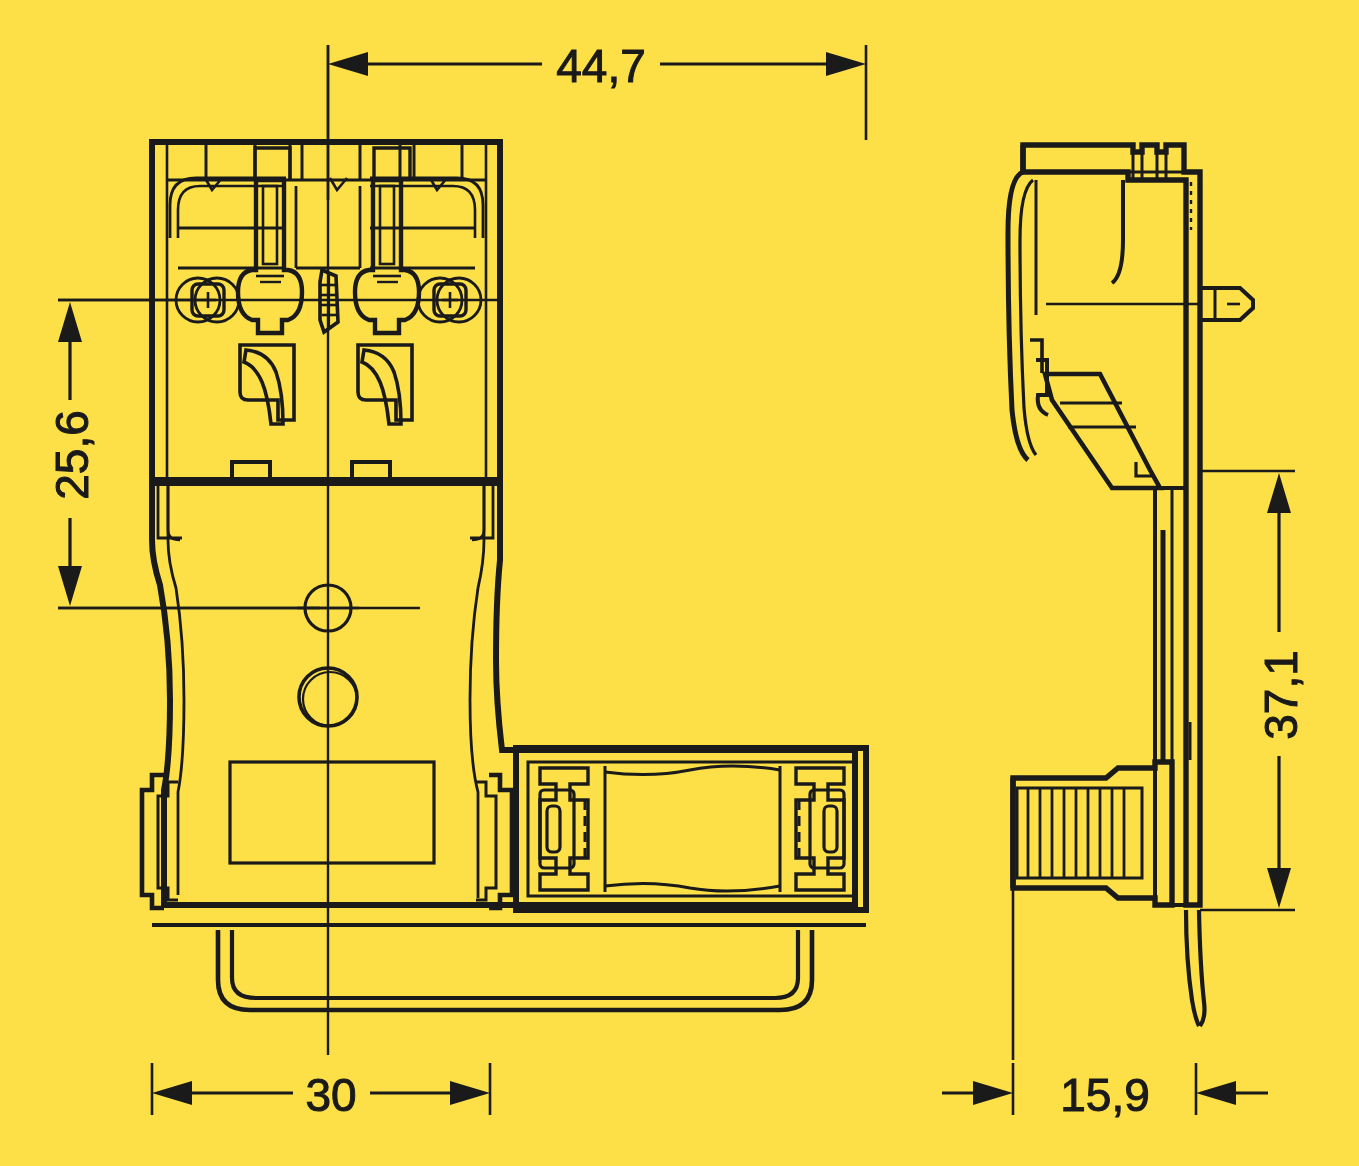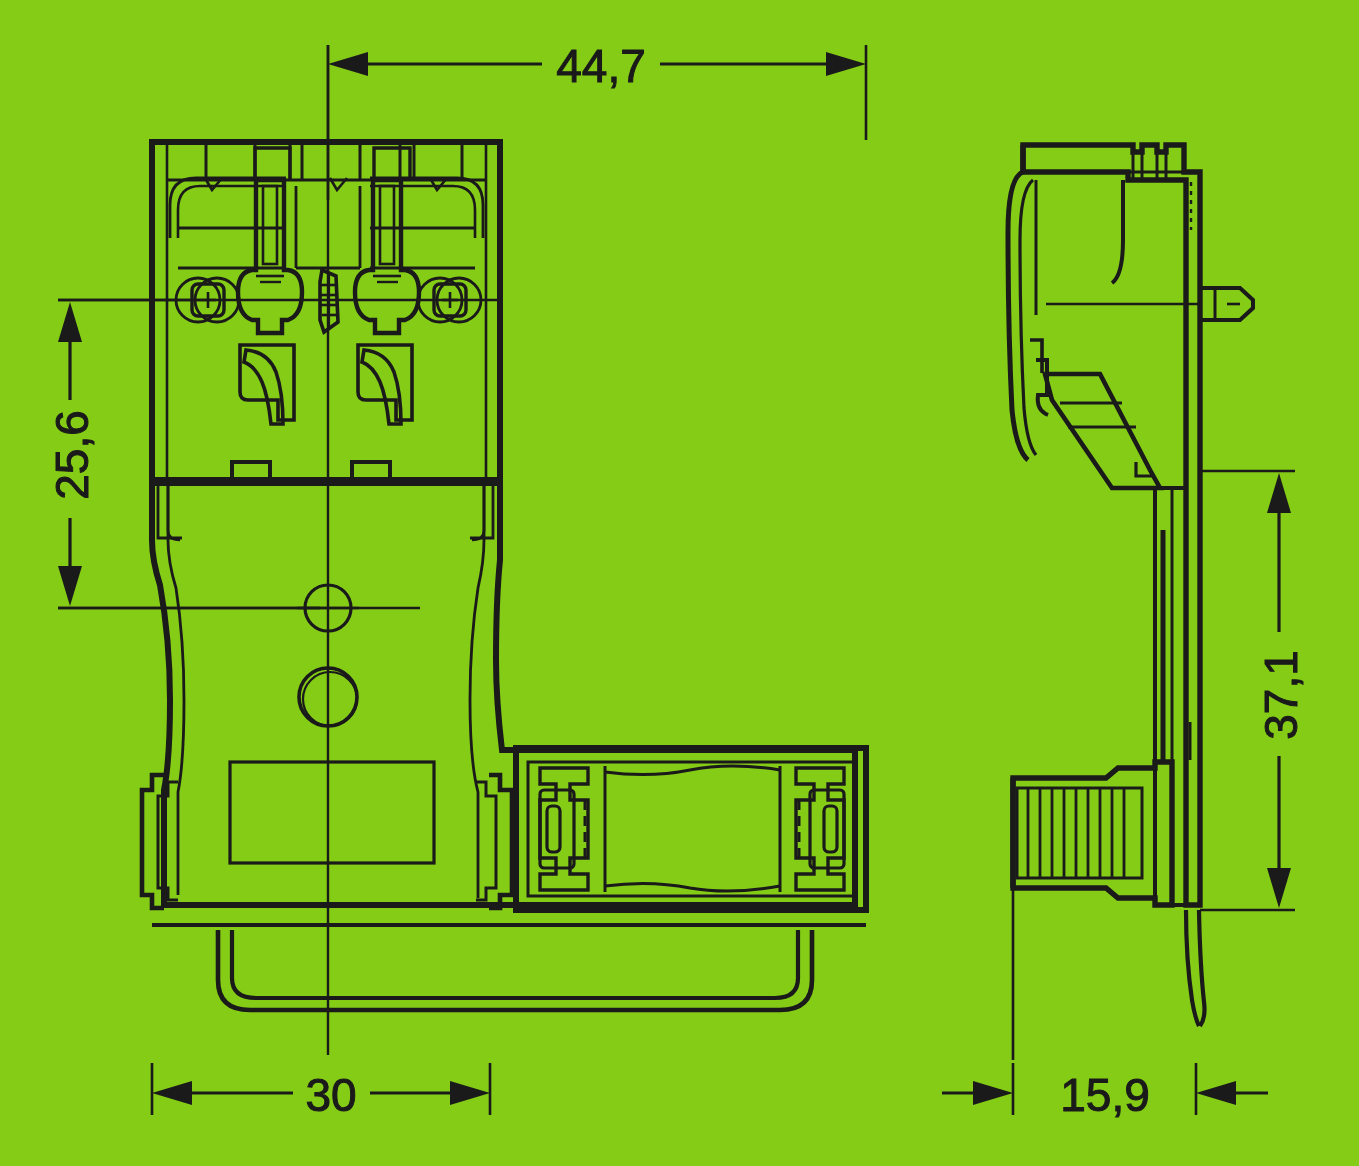--- a/index.html
+++ b/index.html
@@ -1,17 +1,17 @@
 <!DOCTYPE html>
 <html><head>
 <meta charset="utf-8">
 <style>
   html,body{margin:0;padding:0;background:#ffffff;}
   body{width:1359px;height:1166px;overflow:hidden;font-family:"Liberation Sans",sans-serif;}
-  #stage{position:relative;width:1359px;height:1166px;background:#84cc16;}
+  #stage{position:relative;width:1359px;height:1166px;background:#fde047;}
   svg#drawing{position:absolute;left:0;top:0;width:1359px;height:1166px;}
   .dimtext{font-family:"Liberation Sans",sans-serif;font-size:46px;fill:#1a1a1a;font-weight:400;}
 </style>
 </head>
 <body>
 
 <div id="stage">
 <svg id="drawing" viewBox="0 0 1359 1166">
 
   <g fill="none" stroke="#1a1a1a" stroke-linecap="butt" stroke-linejoin="miter">

